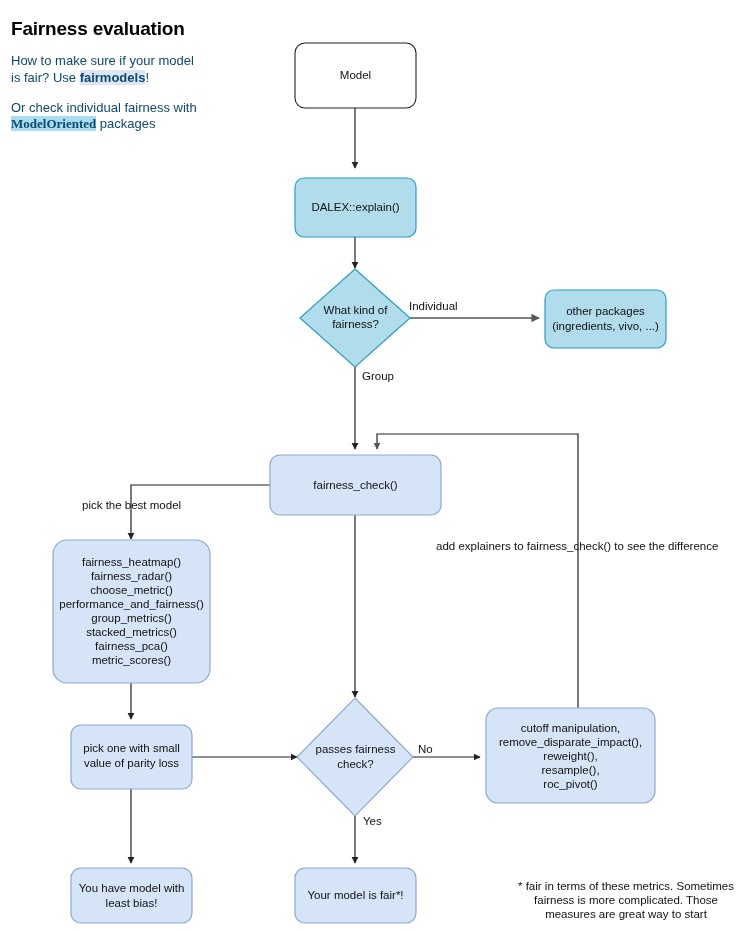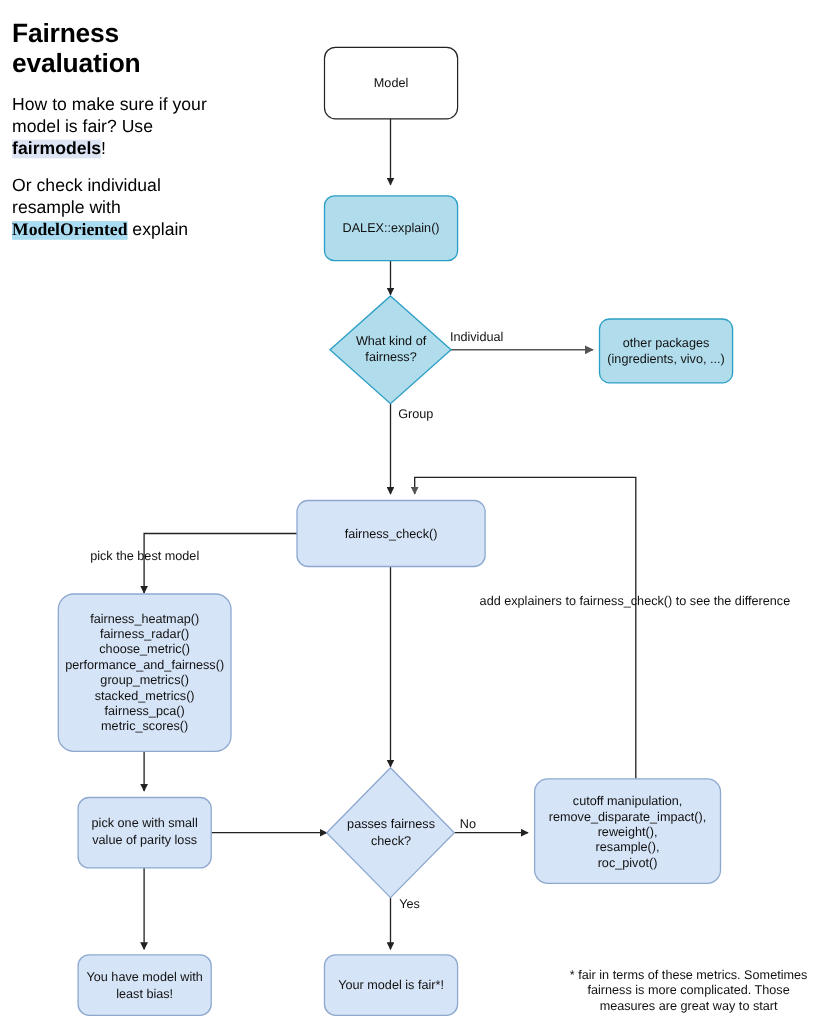--- a/index.html
+++ b/index.html
@@ -24,31 +24,31 @@
   }
   
   #intro {
     position: absolute;
     left: 11px;
     top: 18px;
     width: 195px;
   }
   #intro h1 {
     margin: 0 0 14px 0;
-    font-size: 24px;
+    font-size: 19px;
     line-height: 1.12;
     font-weight: bold;
     letter-spacing: -0.2px;
     color: #000000;
   }
   #intro p {
     margin: 0 0 14px 0;
-    font-size: 16px;
+    font-size: 13px;
     line-height: 1.25;
-    color: #000000;
+    color: #0c4a6e;
   }
   .hl-lavender {
     background: #dde5f5;
     font-weight: bold;
   }
   .hl-cyan {
     background: #a9dcf0;
     font-weight: bold;
     font-family: Liberation Serif, serif;
   }
@@ -105,21 +105,21 @@
   }
 </style>
 </head>
 <body>
 
 <div id="page">
 
   <div id="intro">
     <h1>Fairness evaluation</h1>
     <p><span>How to make sure if your model is fair? Use </span><span class="hl-lavender">fairmodels</span><span>!</span></p>
-    <p><span>Or check individual resample with </span><span class="hl-cyan">ModelOriented</span><span> explain</span></p>
+    <p><span>Or check individual fairness with </span><span class="hl-cyan">ModelOriented</span><span> packages</span></p>
   </div>
 
   <svg id="flow" viewBox="0 0 751 931">
     <defs>
       <marker id="arrow" viewBox="0 0 10 10" refX="9" refY="5" markerWidth="6" markerHeight="6" orient="auto-start-reverse">
         <path d="M 0 0 L 10 5 L 0 10 z" fill="#222222"></path>
       </marker>
       <marker id="arrow-gray" viewBox="0 0 10 10" refX="9" refY="5" markerWidth="6" markerHeight="6" orient="auto-start-reverse">
         <path d="M 0 0 L 10 5 L 0 10 z" fill="#555555"></path>
       </marker>

